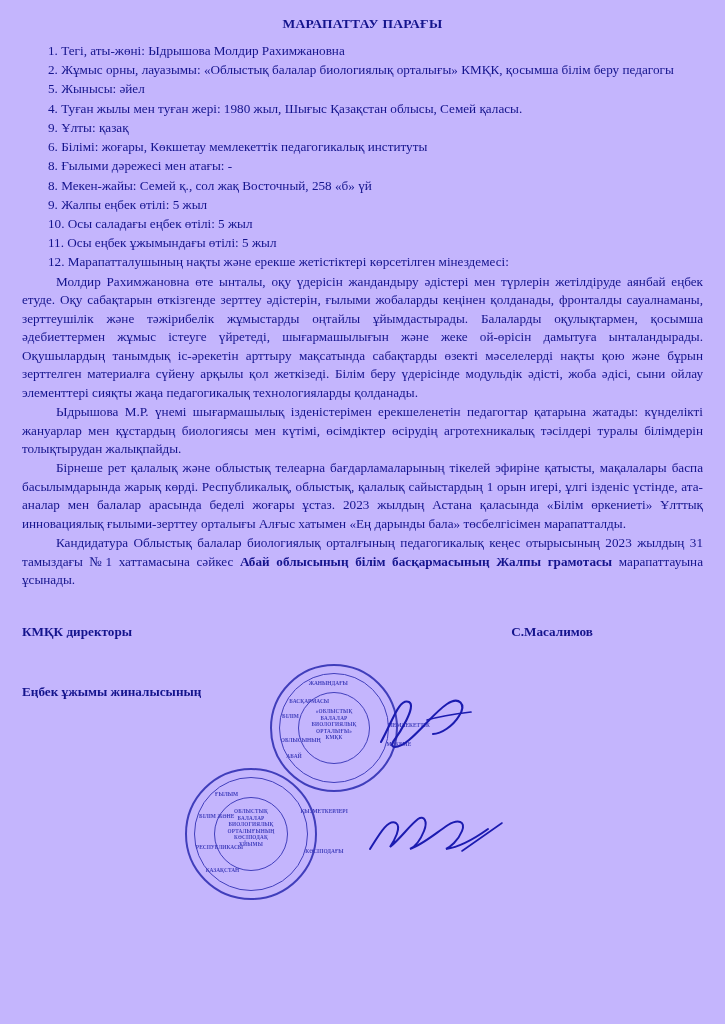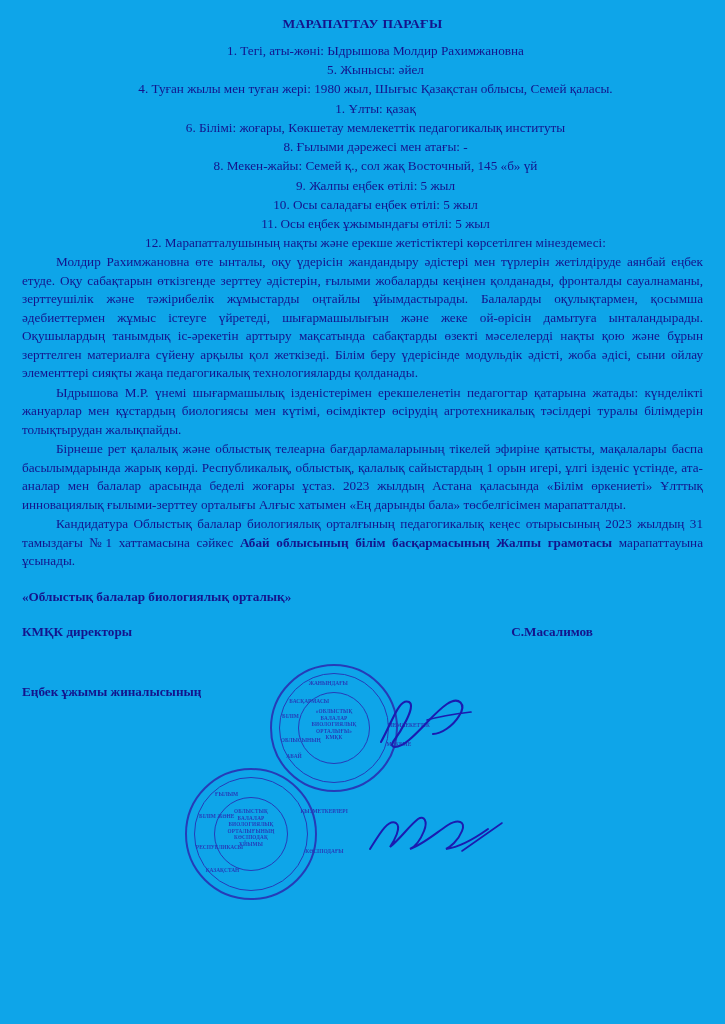--- a/index.html
+++ b/index.html
@@ -11,21 +11,21 @@
     width: 725px;
     height: 1024px;
     overflow: hidden;
     font-family: "Liberation Serif", serif;
     color: #1a1a6e;
   }
   .page {
     position: relative;
     width: 725px;
     height: 1024px;
-    background: #0ea5e9;
+    background: #c4b5fd;
     box-sizing: border-box;
     padding: 14px 22px 0 22px;
   }
   .doc-title {
     text-align: center;
     font-weight: bold;
     font-size: 13.5px;
     letter-spacing: 0.3px;
     color: #14148c;
     margin: 2px 0 10px 0;
@@ -34,21 +34,21 @@
     list-style: none;
     margin: 0;
     padding: 0;
   }
   .numbered-list li {
     font-size: 13.2px;
     line-height: 1.38;
     color: #14148c;
     text-indent: 26px;
     margin-bottom: 1px;
-    text-align: center;
+    text-align: left;
   }
   .para {
     font-size: 13.2px;
     line-height: 1.40;
     color: #14148c;
     text-align: justify;
     text-indent: 34px;
     margin: 0 0 1px 0;
     hyphens: none;
   }
@@ -120,40 +120,40 @@
 </style>
 </head>
 <body>
 
 <div class="page">
 
   <div class="doc-title">МАРАПАТТАУ ПАРАҒЫ</div>
 
   <ul class="numbered-list">
     <li>1. Тегі, аты-жөні: Ыдрышова Молдир Рахимжановна</li>
+    <li>2. Жұмыс орны, лауазымы: «Облыстық балалар биологиялық орталығы» КМҚК, қосымша білім беру педагогы</li>
     <li>5. Жынысы: әйел</li>
     <li>4. Туған жылы мен туған жері: 1980 жыл, Шығыс Қазақстан облысы, Семей қаласы.</li>
-    <li>1. Ұлты: қазақ</li>
+    <li>9. Ұлты: қазақ</li>
     <li>6. Білімі: жоғары, Көкшетау мемлекеттік педагогикалық институты</li>
     <li>8. Ғылыми дәрежесі мен атағы: -</li>
-    <li>8. Мекен-жайы: Семей қ., сол жақ Восточный, 145 «б» үй</li>
+    <li>8. Мекен-жайы: Семей қ., сол жақ Восточный, 258 «б» үй</li>
     <li>9. Жалпы еңбек өтілі: 5 жыл</li>
     <li>10. Осы саладағы еңбек өтілі: 5 жыл</li>
     <li>11. Осы еңбек ұжымындағы өтілі: 5 жыл</li>
     <li>12. Марапатталушының нақты және ерекше жетістіктері көрсетілген мінездемесі:</li>
   </ul>
 
   <p class="para">Молдир Рахимжановна өте ынталы, оқу үдерісін жандандыру әдістері мен түрлерін жетілдіруде аянбай еңбек етуде. Оқу сабақтарын өткізгенде зерттеу әдістерін, ғылыми жобаларды кеңінен қолданады, фронталды сауалнаманы, зерттеушілік және тәжірибелік жұмыстарды оңтайлы ұйымдастырады. Балаларды оқулықтармен, қосымша әдебиеттермен жұмыс істеуге үйретеді, шығармашылығын және жеке ой-өрісін дамытуға ынталандырады. Оқушылардың танымдық іс-әрекетін арттыру мақсатында сабақтарды өзекті мәселелерді нақты қою және бұрын зерттелген материалға сүйену арқылы қол жеткізеді. Білім беру үдерісінде модульдік әдісті, жоба әдісі, сыни ойлау элементтері сияқты жаңа педагогикалық технологияларды қолданады.</p>
   <p class="para">Ыдрышова М.Р. үнемі шығармашылық ізденістерімен ерекшеленетін педагогтар қатарына жатады: күнделікті жануарлар мен құстардың биологиясы мен күтімі, өсімдіктер өсірудің агротехникалық тәсілдері туралы білімдерін толықтырудан жалықпайды.</p>
   <p class="para">Бірнеше рет қалалық және облыстық телеарна бағдарламаларының тікелей эфиріне қатысты, мақалалары баспа басылымдарында жарық көрді. Республикалық, облыстық, қалалық сайыстардың 1 орын игері, ұлгі ізденіс үстінде, ата-аналар мен балалар арасында беделі жоғары ұстаз. 2023 жылдың Астана қаласында «Білім өркениеті» Ұлттық инновациялық ғылыми-зерттеу орталығы Алғыс хатымен «Ең дарынды бала» төсбелгісімен марапатталды.</p>
 
   <p class="para"><span>Кандидатура Облыстық балалар биологиялық орталғының педагогикалық кеңес отырысының 2023 жылдың 31 тамыздағы  №1 хаттамасына сәйкес </span><b>Абай облысының білім басқармасының Жалпы грамотасы</b><span> марапаттауына ұсынады.</span></p>
 
   <div class="sig-block">
-    <div class="sig-line">«Облыстық балалар биологиялық орталық»</div>
     <div style="height:18px"></div>
     <div class="sig-row">
       <span class="left">КМҚК директоры</span>
       <span class="right">С.Масалимов</span>
     </div>
 
     <div class="spacer-lg"></div>
 
     <div class="sig-line">Еңбек ұжымы жиналысының</div>
     <div style="height:12px"></div>

